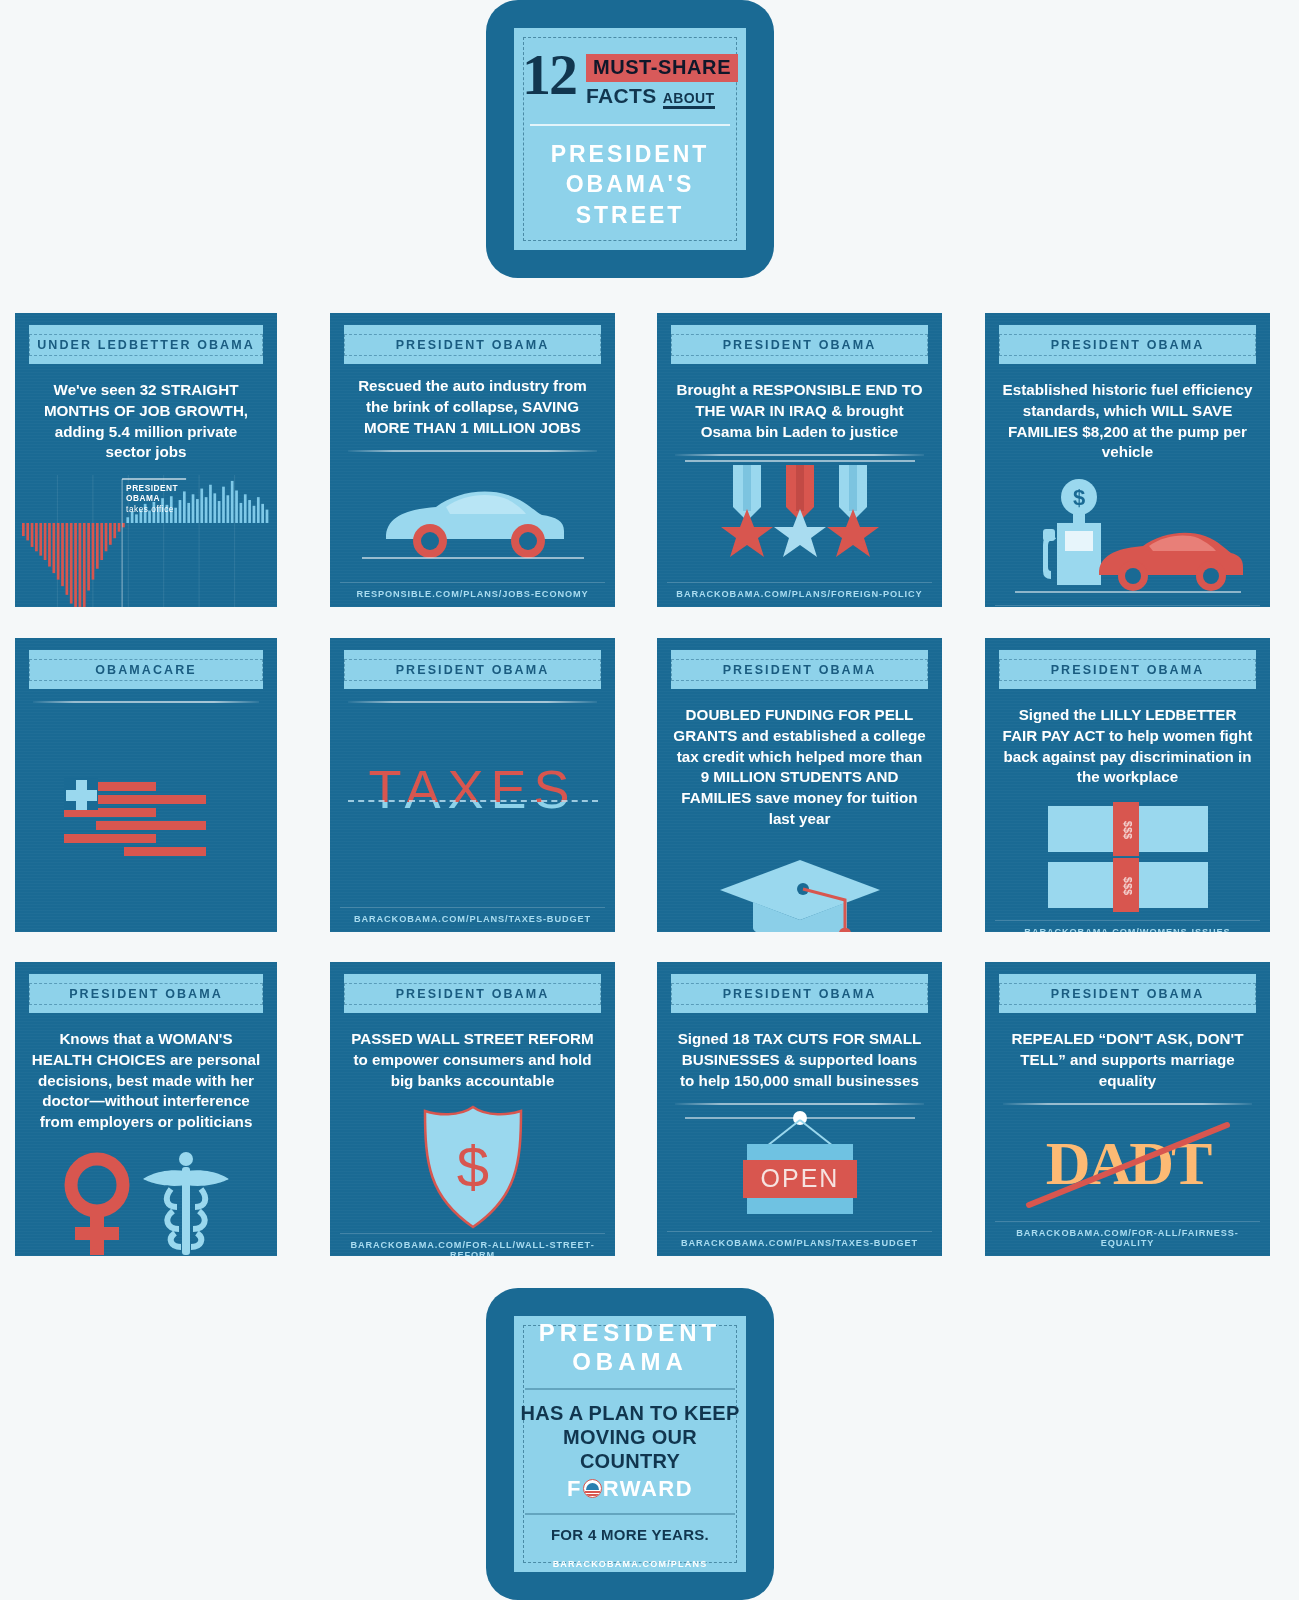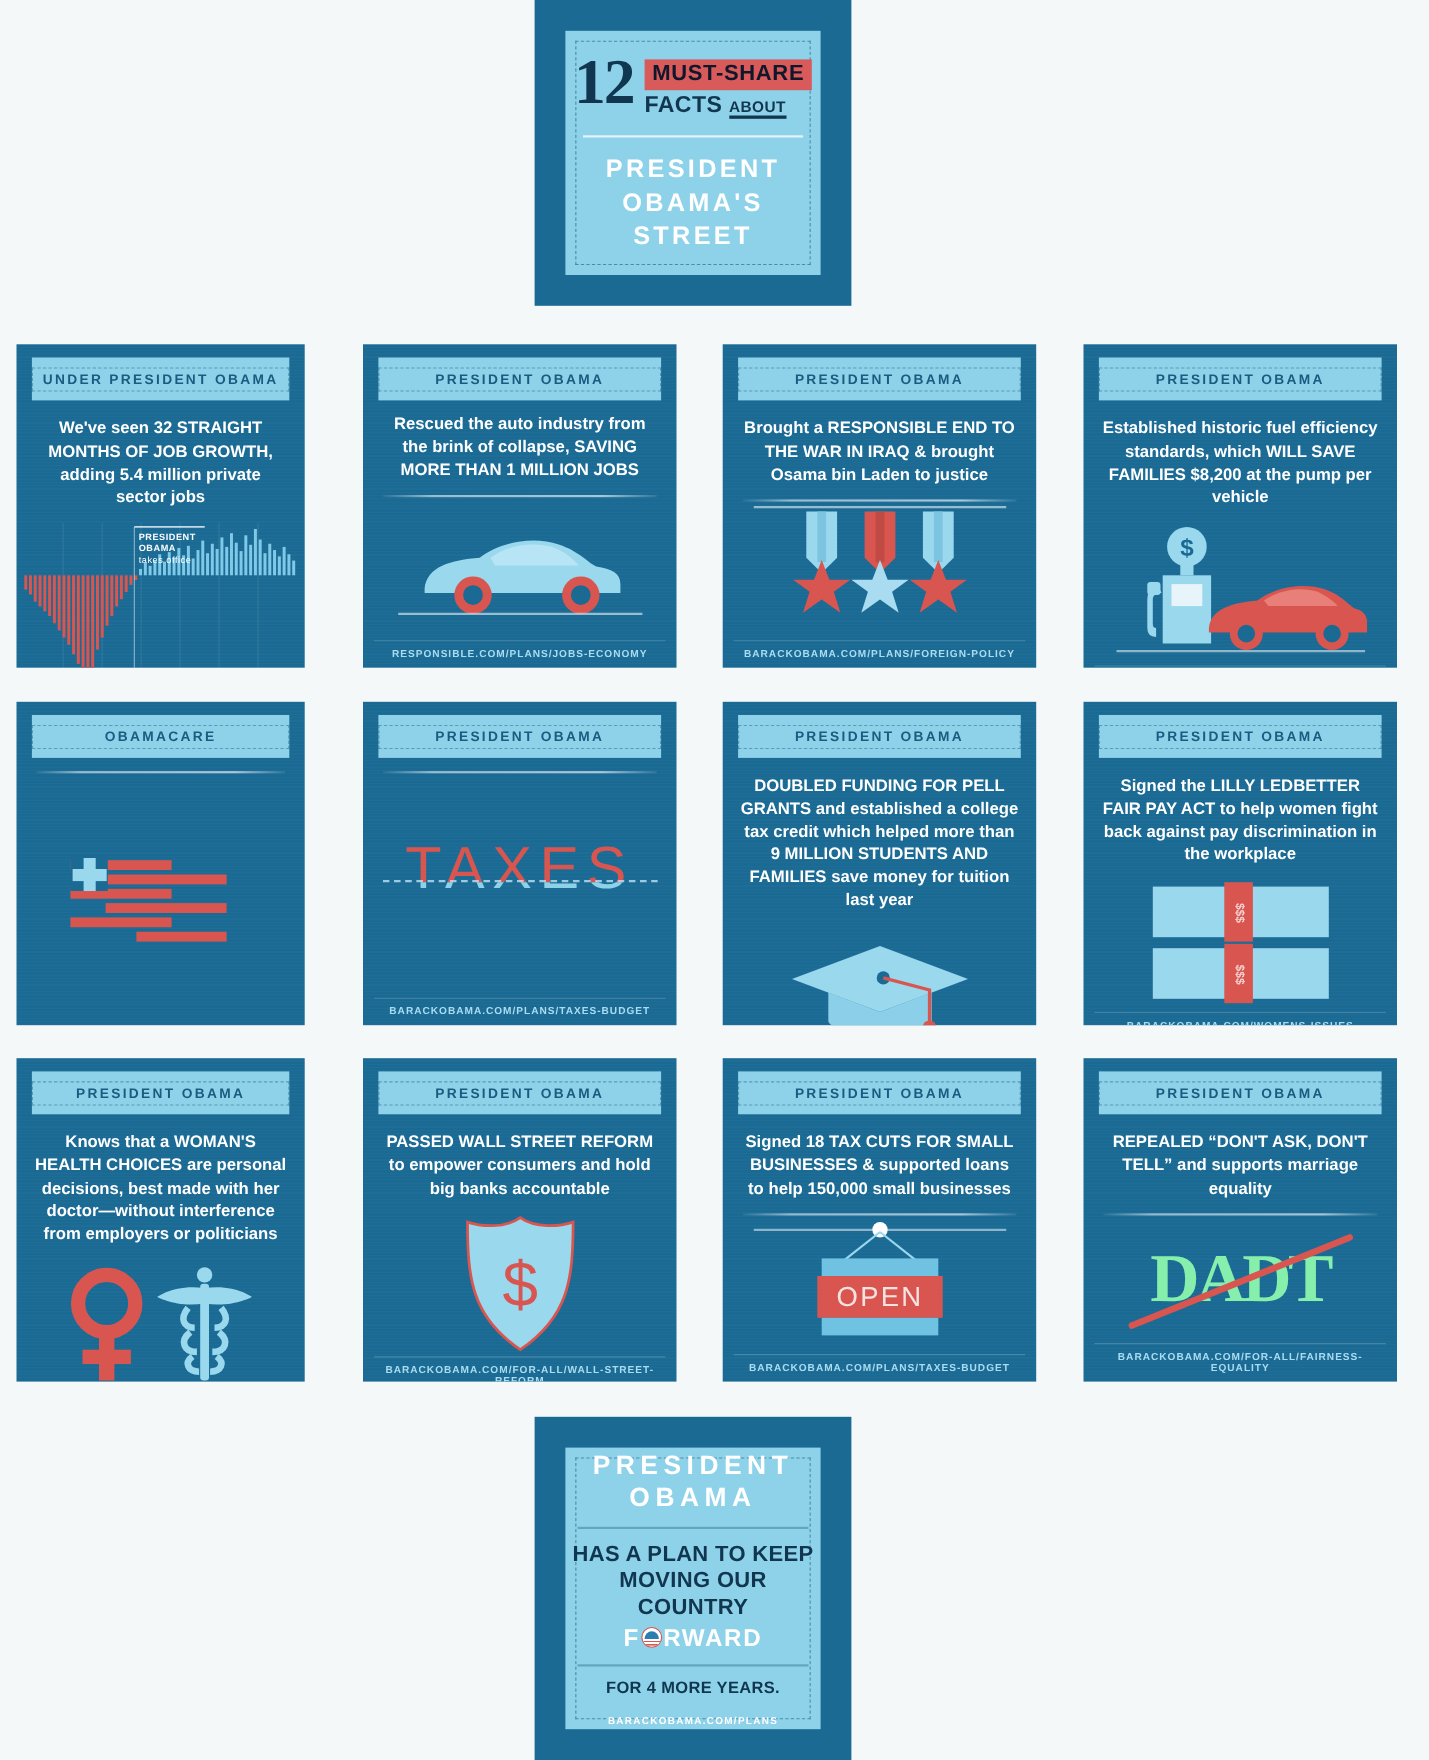--- a/index.html
+++ b/index.html
@@ -48,21 +48,21 @@
   .srcbar {
     position:relative; z-index:3;
     text-align:center; color:#a9dcf0;
     font-size:9.2px; font-weight:bold; letter-spacing:.9px;
     padding: 6px 0 8px;
     border-top:1px solid rgba(255,255,255,.18);
     margin:0 10px;
   }
 
   
-  .panelcard { position:absolute; background:#1a6a94; padding:28px; }
+  .panelcard { position:absolute; background:#1a6a94; padding:28px;border-radius:32px; }
   .panel-inner {
     background:#8ed2ea; width:100%; height:100%;
     display:flex; flex-direction:column; align-items:center; justify-content:center;
     position:relative;
   }
   .panel-inner::before{
     content:""; position:absolute; inset:9px; border:1px dashed rgba(20,82,111,.55);
   }
 
   
@@ -113,21 +113,21 @@
         <div>PRESIDENT</div>
         <div>OBAMA'S</div>
         <div>STREET</div>
       </div>
     </div>
   </div>
 
   <div id="cards-root">
       <div class="card" style="left: 15px; top: 313px; width: 262px; height: 294px;">
     <div class="ribbon">
-      <div class="inner">UNDER PRESIDENT OBAMA</div>
+      <div class="inner">UNDER LEDBETTER OBAMA</div>
     </div>
     <div class="headline" style="margin-top:16px;font-size:15.2px;">We've seen <b>32 STRAIGHT MONTHS OF JOB GROWTH,</b> adding 5.4 million private sector jobs</div>
     <div class="rule" style="margin-top:12px;"></div>
     <div class="art">
   <div style="position:relative;width:248px;height:150px;">
     <svg width="248" height="150" viewBox="0 0 248 150">
       <line x1="35.4" y1="0" x2="35.4" y2="150" stroke="rgba(255,255,255,.09)" stroke-width="1"></line>
               <line x1="70.9" y1="0" x2="70.9" y2="150" stroke="rgba(255,255,255,.09)" stroke-width="1"></line>
               <line x1="106.3" y1="0" x2="106.3" y2="150" stroke="rgba(255,255,255,.09)" stroke-width="1"></line>
               <line x1="141.7" y1="0" x2="141.7" y2="150" stroke="rgba(255,255,255,.09)" stroke-width="1"></line>
@@ -408,21 +408,21 @@
   </div>
       <div class="card" style="left: 985px; top: 962px; width: 285px; height: 294px;">
     <div class="ribbon">
       <div class="inner">PRESIDENT OBAMA</div>
     </div>
     <div class="headline" style="margin-top:16px;font-size:15.2px;"><b>REPEALED “DON'T ASK, DON'T TELL”</b> and supports marriage equality</div>
     <div class="rule" style="margin-top:12px;"></div>
     <div class="art">
           <div style="position:relative;width:230px;height:100px;">
     <div style="position:absolute;inset:0;display:flex;align-items:center;justify-content:center;
-      font-family:'Liberation Serif',serif;font-weight:bold;font-size:62px;letter-spacing:-3px;color:#86efac;
+      font-family:'Liberation Serif',serif;font-weight:bold;font-size:62px;letter-spacing:-3px;color:#fdba74;
       -webkit-text-stroke:0;">DADT</div>
     <svg style="position:absolute;inset:0;" width="230" height="100" viewBox="0 0 230 100">
       <line x1="16" y1="92" x2="214" y2="12" stroke="#d8564f" stroke-width="6" stroke-linecap="round"></line>
     </svg>
   </div>
         </div>
     <div class="srcbar">BARACKOBAMA.COM/FOR-ALL/FAIRNESS-EQUALITY</div>
   </div>
     </div>
 

